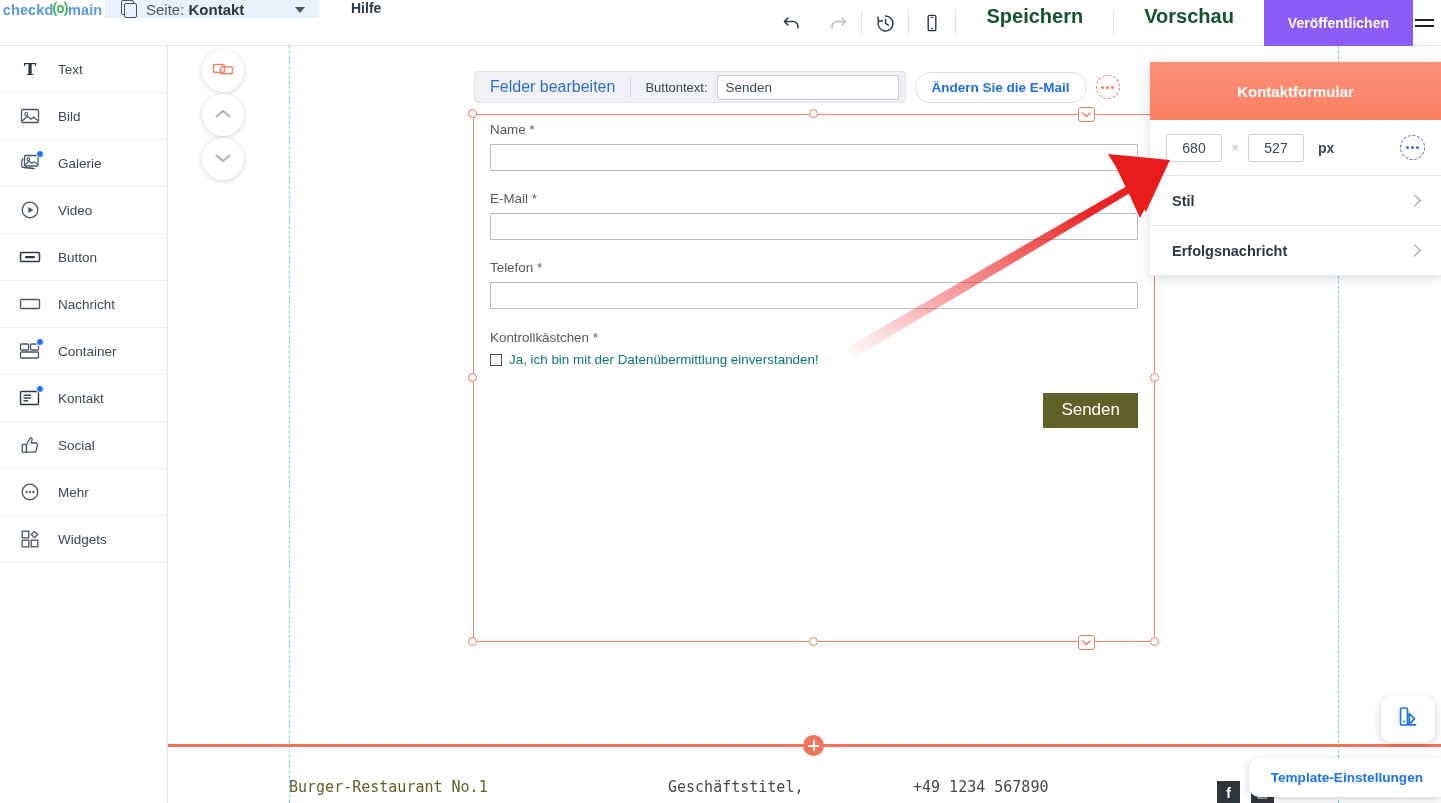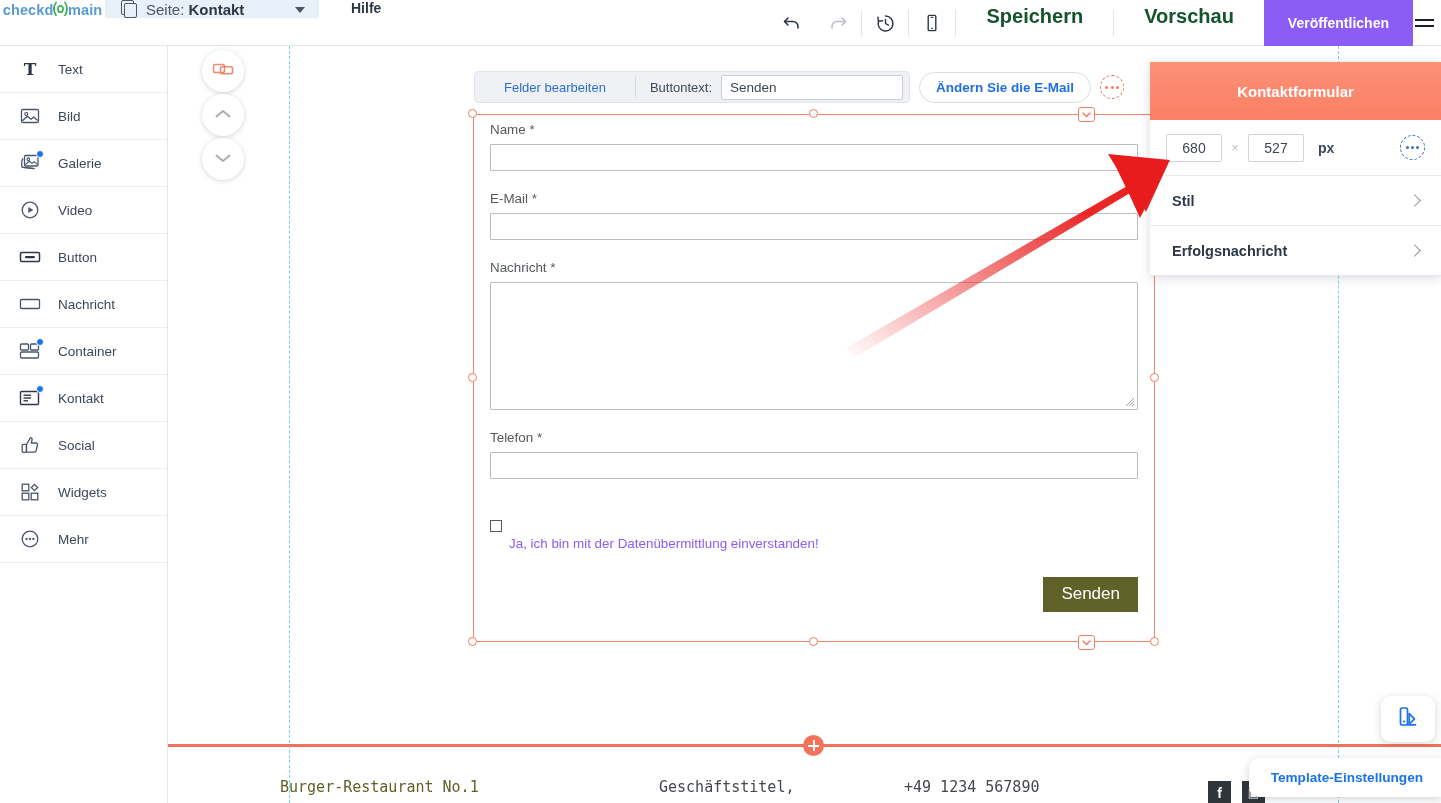--- a/index.html
+++ b/index.html
@@ -126,21 +126,21 @@
 
   
   .form-toolbar {
     position:absolute; display:flex; align-items:center; gap: 9px; z-index: 30;
   }
   .tb-pill {
     background:#eff1f4; border:1px solid #e0e4e9; border-radius:4px;
     display:flex; align-items:center; height:32px; padding: 0 0 0 0;
   }
   .tb-link {
-    font-size: 13px; color:#2f6fd0; padding: 0 29px; cursor:pointer; white-space:nowrap;text-align:center;
+    font-size: 16px; color:#2f6fd0; padding: 0 15px; cursor:pointer; white-space:nowrap;text-align:center;
   }
   .tb-divider { width:1px; height:20px; background:#d2d7de; }
   .tb-lbl { font-size:13px; color:#3c4858; padding: 0 9px 0 14px; white-space:nowrap; }
   .tb-input {
     width: 182px; height: 25px; border:1px solid #c8ced6; background:#fff;
     border-radius:2px; font-size: 13.5px; color:#3c4858;
     padding: 0 8px; font-family:"Liberation Sans", sans-serif; outline:none;
     margin-right: 6px;
   }
   .tb-outline-btn {
@@ -163,21 +163,21 @@
     width: 100%; height: 27px; border:1px solid #b9bcc0; background:#fff;
     border-radius:1px;
   }
   .fld-textarea {
     width:100%; height: 128px; border:1px solid #b9bcc0; background:#fff;
     border-radius:1px; position:relative;
   }
   .resize-grip { position:absolute; right:2px; bottom:2px; width:11px; height:11px; }
   .chk-row { display:flex; align-items:center; gap: 7px; }
   .chk-box { width:12px; height:12px; border:1.4px solid #55595c; background:#fff; flex:none; }
-  .chk-text { font-size: 13.4px; color:#8b5cf6;margin-top:36px; }
+  .chk-text { font-size: 13.4px; color:#0f766e; }
   .send-btn {
     background:#5f6128; color:#fff; font-size:17px; padding: 8px 18px 10px;
     display:inline-block; cursor:pointer; line-height:1;
   }
 
   
   .rpanel {
     position:absolute; right:0; top:62px; width: 291px; z-index: 45;
     background:#fff; box-shadow: 0 2px 10px rgba(40,50,70,.18);
   }
@@ -232,21 +232,21 @@
     padding: 12px 18px 12px 22px;
     font-size: 13.6px; font-weight:700; color:#1a73e8; cursor:pointer; white-space:nowrap;
   }
   .design-fab {
     position:absolute; right: 6px; top: 696px; z-index: 50;
     width: 54px; height: 46px; background:#fff; border-radius: 10px;
     box-shadow: 0 2px 9px rgba(40,50,70,.20);
     display:flex; align-items:center; justify-content:center; cursor:pointer;
   }
 
-  .footer-preview { position:absolute; left:159px; top: 778px; right:0; height: 25px; z-index: 10; }
+  .footer-preview { position:absolute; left:168px; top: 778px; right:0; height: 25px; z-index: 10; }
   .fp-text {
     position:absolute; font-family:"DejaVu Sans Mono", monospace; font-size: 15px;
     white-space:nowrap;
   }
   .fp-sq {
     position:absolute; width:23px; height:23px; background:#2f3538;
     display:flex; align-items:center; justify-content:center; color:#fff;
   }
 
   
@@ -421,39 +421,39 @@
                    a1.6 1.6 0 0 1 1.5 2 L17 17 a1.8 1.8 0 0 1 -1.7 1.2 H7.5 Z" fill="none" stroke="#4a5568" stroke-width="1.3" stroke-linejoin="round"></path>
           <rect x="3.2" y="10.3" width="4.2" height="8" rx="1" fill="none" stroke="#4a5568" stroke-width="1.3"></rect>
         </svg>
       </span>
       <span class="side-label">Social</span>
     </div>
 
     <div class="side-item">
       <span class="side-ico">
         <svg width="22" height="22" viewBox="0 0 22 22">
+          <circle cx="11" cy="11" r="7.8" fill="none" stroke="#4a5568" stroke-width="1.3"></circle>
+          <circle cx="7.6" cy="11" r="1.15" fill="#4a5568"></circle>
+          <circle cx="11" cy="11" r="1.15" fill="#4a5568"></circle>
+          <circle cx="14.4" cy="11" r="1.15" fill="#4a5568"></circle>
+        </svg>
+      </span>
+      <span class="side-label">Mehr</span>
+    </div>
+
+    <div class="side-item">
+      <span class="side-ico">
+        <svg width="22" height="22" viewBox="0 0 22 22">
           <rect x="3.2" y="3.2" width="6.6" height="6.6" fill="none" stroke="#4a5568" stroke-width="1.3"></rect>
           <rect x="3.2" y="12.2" width="6.6" height="6.6" fill="none" stroke="#4a5568" stroke-width="1.3"></rect>
           <rect x="12.2" y="12.2" width="6.6" height="6.6" fill="none" stroke="#4a5568" stroke-width="1.3"></rect>
           <path d="M15.5 3.4 L18.7 6.5 L15.5 9.6 L12.3 6.5 Z" fill="none" stroke="#4a5568" stroke-width="1.3"></path>
         </svg>
       </span>
       <span class="side-label">Widgets</span>
-    </div>
-
-    <div class="side-item">
-      <span class="side-ico">
-        <svg width="22" height="22" viewBox="0 0 22 22">
-          <circle cx="11" cy="11" r="7.8" fill="none" stroke="#4a5568" stroke-width="1.3"></circle>
-          <circle cx="7.6" cy="11" r="1.15" fill="#4a5568"></circle>
-          <circle cx="11" cy="11" r="1.15" fill="#4a5568"></circle>
-          <circle cx="14.4" cy="11" r="1.15" fill="#4a5568"></circle>
-        </svg>
-      </span>
-      <span class="side-label">Mehr</span>
     </div>
   </div>
 
   <div class="canvas">
 
     <div class="guide" style="left:121px;"></div>
     <div class="guide" style="left:1170px;"></div>
 
     <div class="form-toolbar" style="left:306px; top:25px;">
       <div class="tb-pill">
@@ -498,35 +498,28 @@
       <div class="fld">
         <div class="fld-label">Name *</div>
         <div class="fld-input"></div>
       </div>
 
       <div class="fld" style="margin-top:20px;">
         <div class="fld-label">E-Mail *</div>
         <div class="fld-input"></div>
       </div>
 
-      <div class="fld" style="margin-top:20px;">
-        <div class="fld-label">Nachricht *</div>
-        <div class="fld-textarea">
-          <svg class="resize-grip" viewBox="0 0 11 11">
-            <path d="M10 2 L2 10 M10 5 L5 10 M10 8 L8 10" stroke="#9aa0a6" stroke-width="1" fill="none"></path>
-          </svg>
-        </div>
-      </div>
 
       <div class="fld" style="margin-top:20px;">
         <div class="fld-label">Telefon *</div>
         <div class="fld-input"></div>
       </div>
 
       <div class="fld" style="margin-top:21px;">
+        <div class="fld-label">Kontrollkästchen *</div>
         <div class="chk-row">
           <span class="chk-box"></span>
           <span class="chk-text">Ja, ich bin mit der Datenübermittlung einverstanden!</span>
         </div>
       </div>
 
       <div style="margin-top:26px; text-align:right;">
         <span class="send-btn">Senden</span>
       </div>
     </div>

